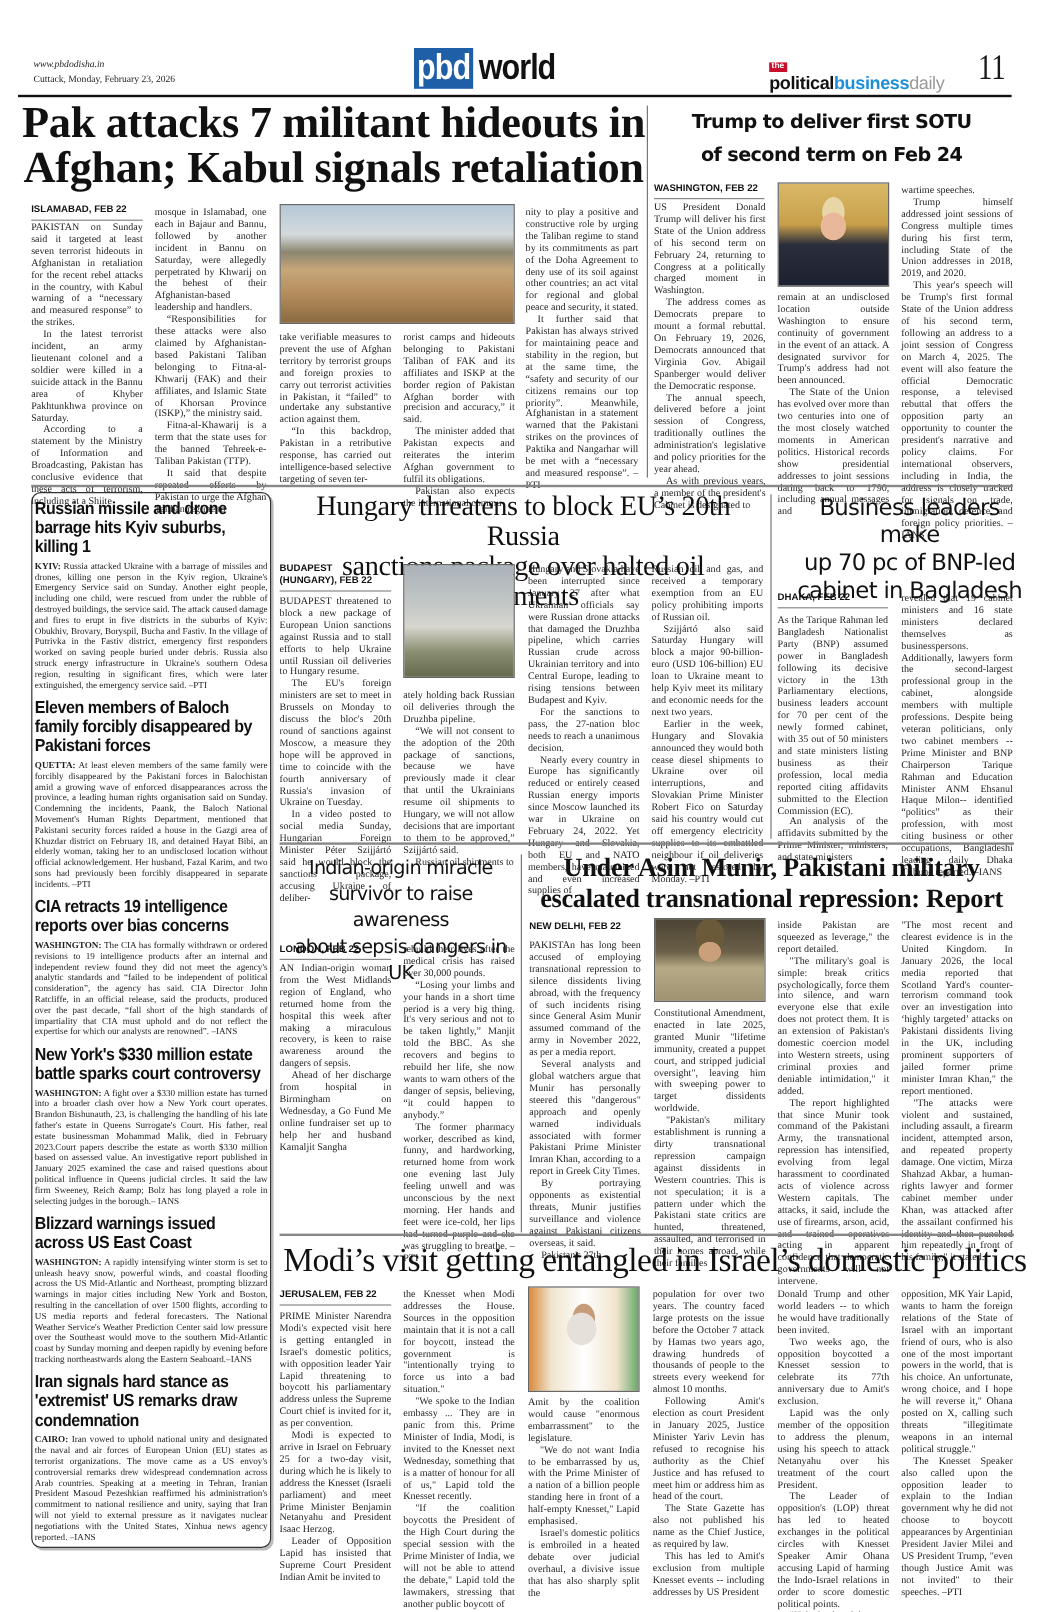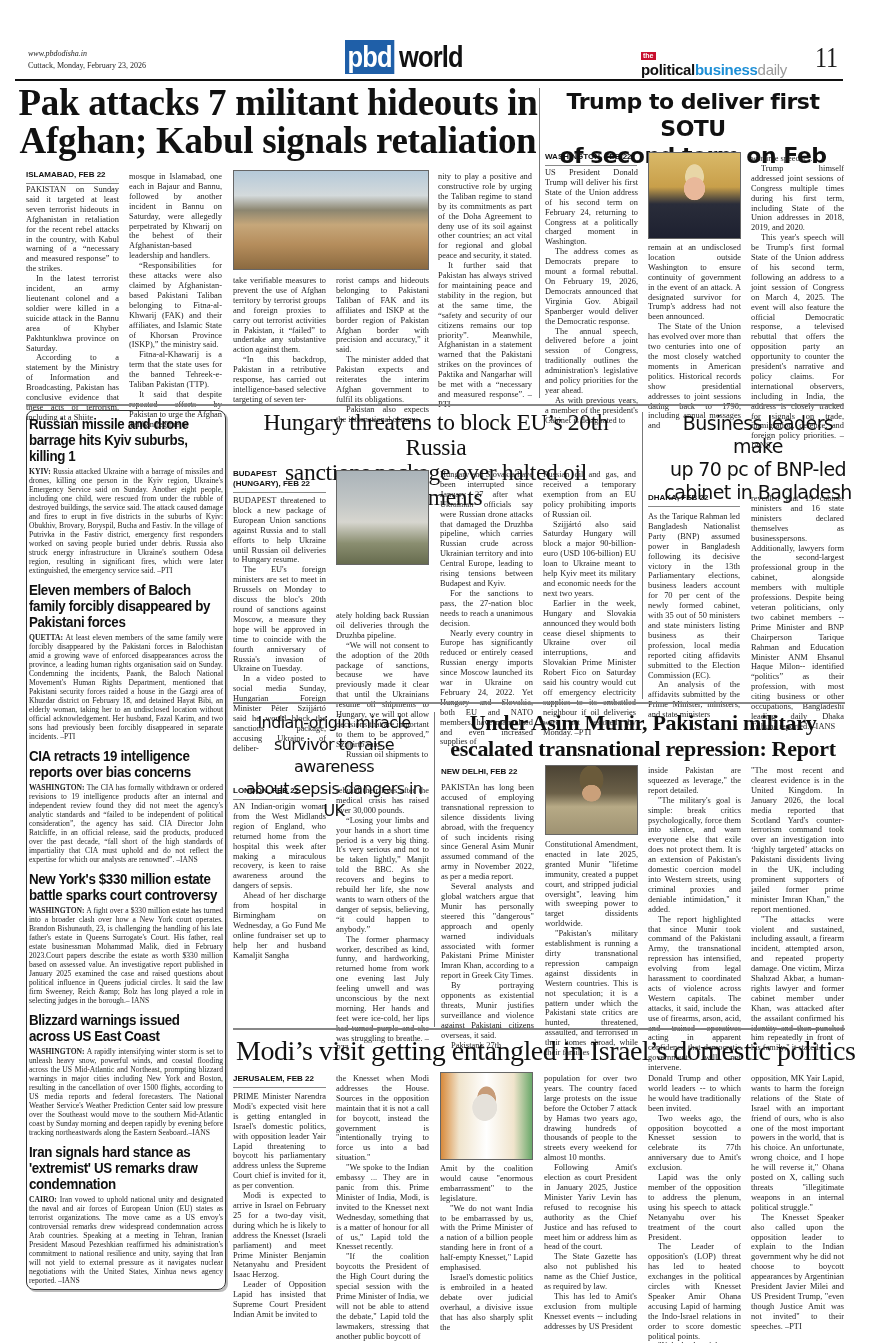--- a/index.html
+++ b/index.html
@@ -93,21 +93,21 @@
   <p class="first">rorist camps and hideouts belonging to Pakistani Taliban of FAK and its affiliates and ISKP at the border region of Pakistan Afghan border with precision and accuracy,” it said.</p>
   <p>The minister added that Pakistan expects and reiterates the interim Afghan government to fulfil its obligations.</p>
   <p>Pakistan also expects the international commu-</p>
 </div>
 <div class="abs col" style="left:438px; top:172px; width:94px;">
   <p class="first">nity to play a positive and constructive role by urging the Taliban regime to stand by its commitments as part of the Doha Agreement to deny use of its soil against other countries; an act vital for regional and global peace and security, it stated.</p>
   <p>It further said that Pakistan has always strived for maintaining peace and stability in the region, but at the same time, the “safety and security of our citizens remains our top priority”. Meanwhile, Afghanistan in a statement warned that the Pakistani strikes on the provinces of Paktika and Nangarhar will be met with a “necessary and measured response”. –PTI</p>
 </div>
 <div class="abs vrule" style="left:539px; top:88px; height:310px;"></div>
 
-<div class="abs hl-sans" style="left:543px; top:88px; width:300px; font-size:22px; line-height:27px; letter-spacing:-0.5px;">
+<div class="abs hl-sans" style="left:543px; top:88px; width:300px; font-size:16px; line-height:27px; letter-spacing:-0.5px;">
   <div>Trump to deliver first SOTU</div>
   <div>of second term on Feb 24</div>
 </div>
 <div class="abs dateline" style="left:545px; top:152px; width:92px;">WASHINGTON, FEB 22</div>
 <div class="abs col" style="left:545px; top:168px; width:93px;">
   <p class="first">US President Donald Trump will deliver his first State of the Union address of his second term on February 24, returning to Congress at a politically charged moment in Washington.</p>
   <p>The address comes as Democrats prepare to mount a formal rebuttal. On February 19, 2026, Democrats announced that Virginia Gov. Abigail Spanberger would deliver the Democratic response.</p>
   <p>The annual speech, delivered before a joint session of Congress, traditionally outlines the administration's legislative and policy priorities for the year ahead.</p>
   <p>As with previous years, a member of the president's Cabinet is designated to</p>
 </div>
@@ -155,21 +155,21 @@
   <div>Hungary threatens to block EU’s 20th Russia</div>
   <div>sanctions package over halted oil shipments</div>
 </div>
 <div class="abs dateline" style="left:233px; top:469px; width:93px;">BUDAPEST (HUNGARY), FEB 22</div>
 <div class="abs col" style="left:233px; top:496px; width:93px;">
   <p class="first">BUDAPEST threatened to block a new package of European Union sanctions against Russia and to stall efforts to help Ukraine until Russian oil deliveries to Hungary resume.</p>
   <p>The EU's foreign ministers are set to meet in Brussels on Monday to discuss the bloc's 20th round of sanctions against Moscow, a measure they hope will be approved in time to coincide with the fourth anniversary of Russia's invasion of Ukraine on Tuesday.</p>
   <p>In a video posted to social media Sunday, Hungarian Foreign Minister Péter Szijjártó said he would block the sanctions package, accusing Ukraine of deliber-</p>
 </div>
 <div class="abs photo ph-refinery" style="left:336px; top:470px; width:93px; height:95px;"></div>
-<div class="abs col" style="left:336px; top:575px; width:93px;margin-top:36px;">
+<div class="abs col" style="left:336px; top:575px; width:93px;">
   <p class="first">ately holding back Russian oil deliveries through the Druzhba pipeline.</p>
   <p>“We will not consent to the adoption of the 20th package of sanctions, because we have previously made it clear that until the Ukrainians resume oil shipments to Hungary, we will not allow decisions that are important to them to be approved,” Szijjártó said.</p>
   <p>Russian oil shipments to</p>
 </div>
 <div class="abs col" style="left:440px; top:470px; width:93px;">
   <p class="first">Hungary and Slovakia have been interrupted since January 27 after what Ukrainian officials say were Russian drone attacks that damaged the Druzhba pipeline, which carries Russian crude across Ukrainian territory and into Central Europe, leading to rising tensions between Budapest and Kyiv.</p>
   <p>For the sanctions to pass, the 27-nation bloc needs to reach a unanimous decision.</p>
   <p>Nearly every country in Europe has significantly reduced or entirely ceased Russian energy imports since Moscow launched its war in Ukraine on February 24, 2022. Yet Hungary and Slovakia, both EU and NATO members, have maintained and even increased supplies of</p>
 </div>
 <div class="abs col" style="left:543px; top:470px; width:93px;">

